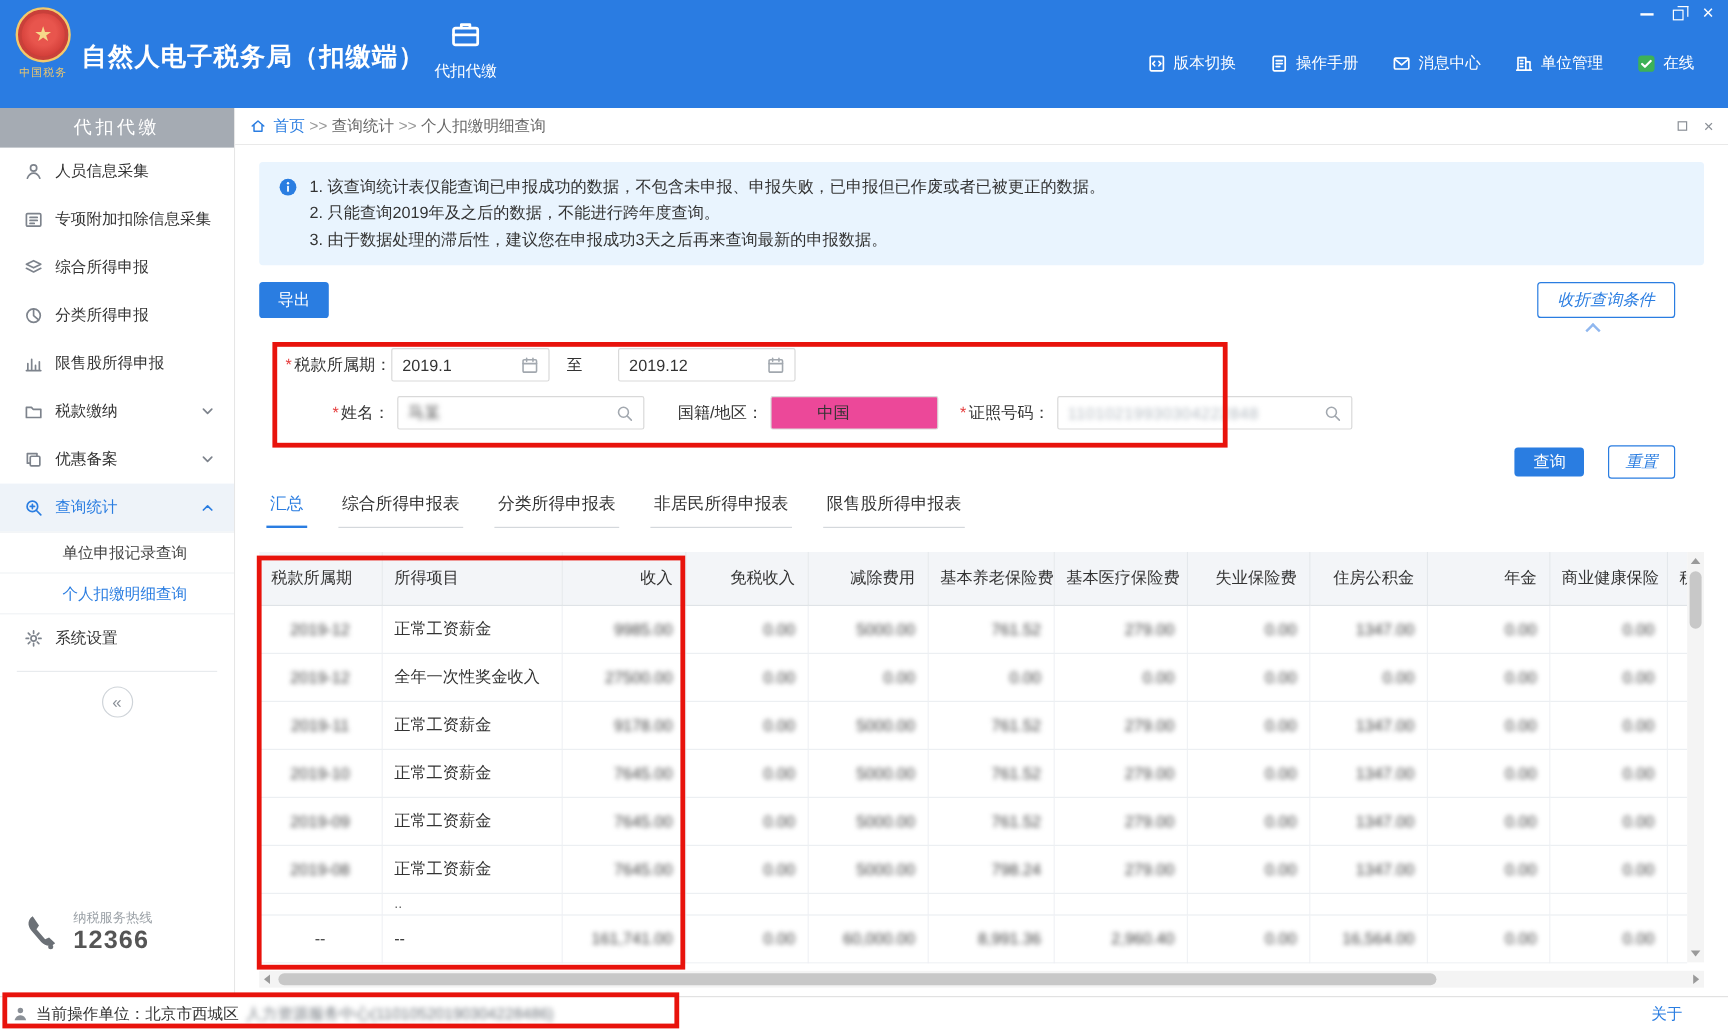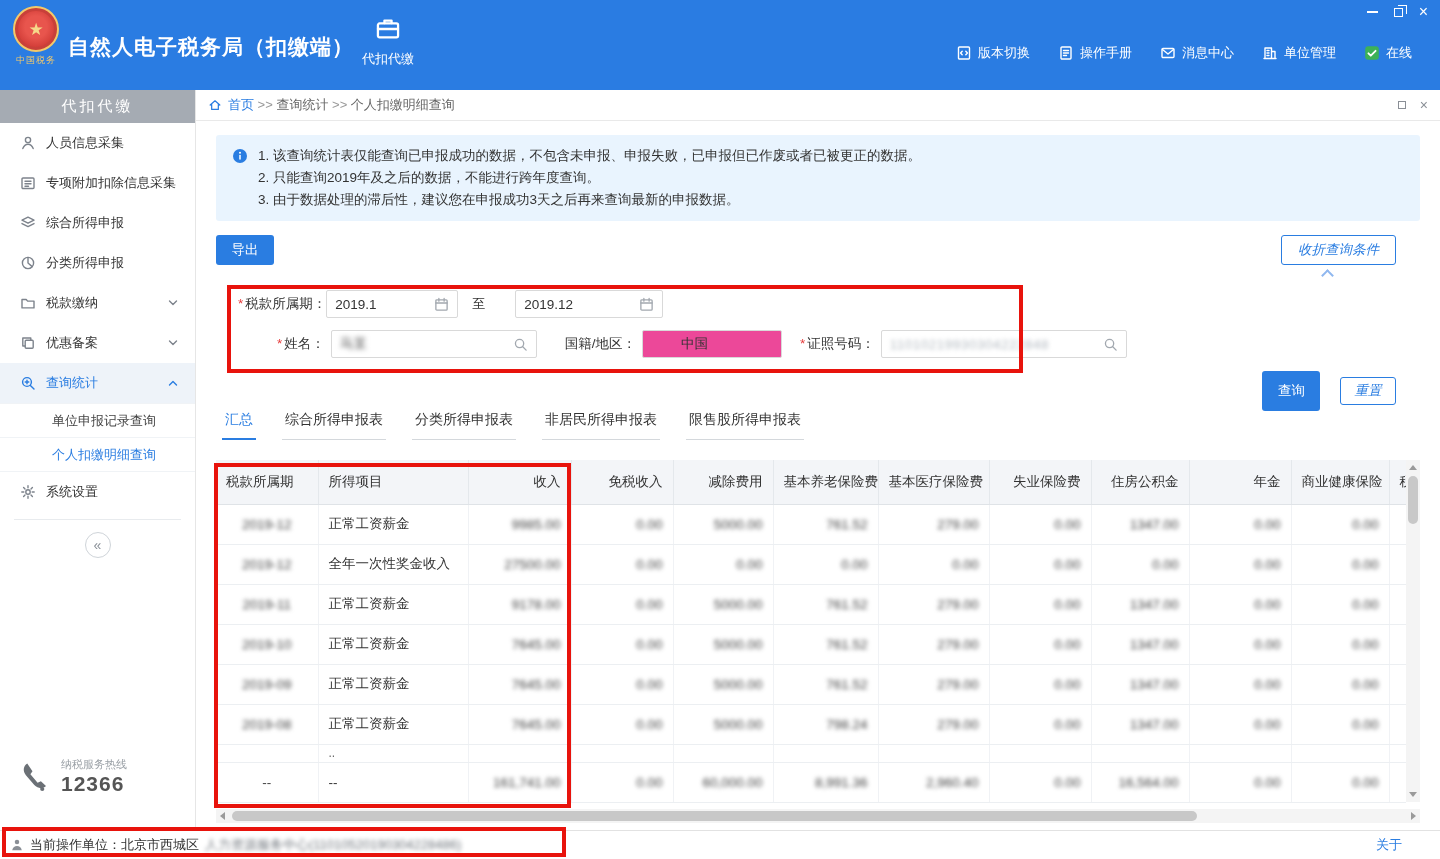--- a/index.html
+++ b/index.html
@@ -94,21 +94,21 @@
   .to-label { margin:0 14px; color:#333; }
   .w-name { width:206px; margin-left:6px; }
   .lbl-nat { margin-left:28px; }
   .w-nat { width:140px; margin-left:6px; }
   .lbl-id { margin-left:18px; }
   .w-id { width:246px; margin-left:6px; }
   .blur-name { filter:blur(2.4px); color:#555; }
   .blur-id { filter:blur(2.2px); color:#b3bac1; letter-spacing:0.5px; }
 
   .actions-row { margin-top:12px; height:28px; text-align:right; padding-right:24px; }
-  .query-btn { width:58px; height:40px; }
+  .query-btn { width:58px; height:24px; }
   .reset-btn { width:56px; height:28px; margin-left:16px; }
 
   .tabs { margin-top:12px; display:flex; gap:26px; padding-left:6px; }
   .tab { font-size:14px; color:#333; padding:0 3px 9px; border-bottom:1px solid #d4d8dc; cursor:pointer; }
   .tab.active { color:#2a7de1; border-bottom:2px solid #2a7de1; }
 
   .grid-wrap { position:relative; margin-top:20px; width:1204px; }
   .grid-clip { width:1190px; overflow:hidden; }
   table.grid { border-collapse:collapse; table-layout:fixed; width:1233px; }
   .grid th { height:44px; background:#f3f5f8; font-weight:normal; color:#333; font-size:13.5px;
@@ -256,20 +256,28 @@
           <span class="lbl">综合所得申报</span>
         </div>
         <div class="side-item">
           <span class="ic">
             <svg viewBox="0 0 16 16" fill="none" stroke="currentColor" stroke-width="1.4" stroke-linecap="round" stroke-linejoin="round">
               <circle cx="8" cy="8" r="5.6"></circle>
               <path d="M8 8V2.4M8 8l4.2 3.6"></path>
             </svg>
           </span>
           <span class="lbl">分类所得申报</span>
+        </div>
+        <div class="side-item">
+          <span class="ic">
+            <svg viewBox="0 0 16 16" fill="none" stroke="currentColor" stroke-width="1.4" stroke-linecap="round" stroke-linejoin="round">
+              <path d="M3.2 13V8M6.4 13V4.5M9.6 13V9.5M12.8 13V6.5M2 13.8h12"></path>
+            </svg>
+          </span>
+          <span class="lbl">限售股所得申报</span>
         </div>
         <div class="side-item">
           <span class="ic">
             <svg viewBox="0 0 16 16" fill="none" stroke="currentColor" stroke-width="1.4" stroke-linecap="round" stroke-linejoin="round">
               <path d="M2 4.5h4.2l1.4 1.6H14v6.8H2z"></path>
             </svg>
           </span>
           <span class="lbl">税款缴纳</span>
           <span class="ic chev">
             <svg viewBox="0 0 16 16" fill="none" stroke="currentColor" stroke-width="1.4" stroke-linecap="round" stroke-linejoin="round">

